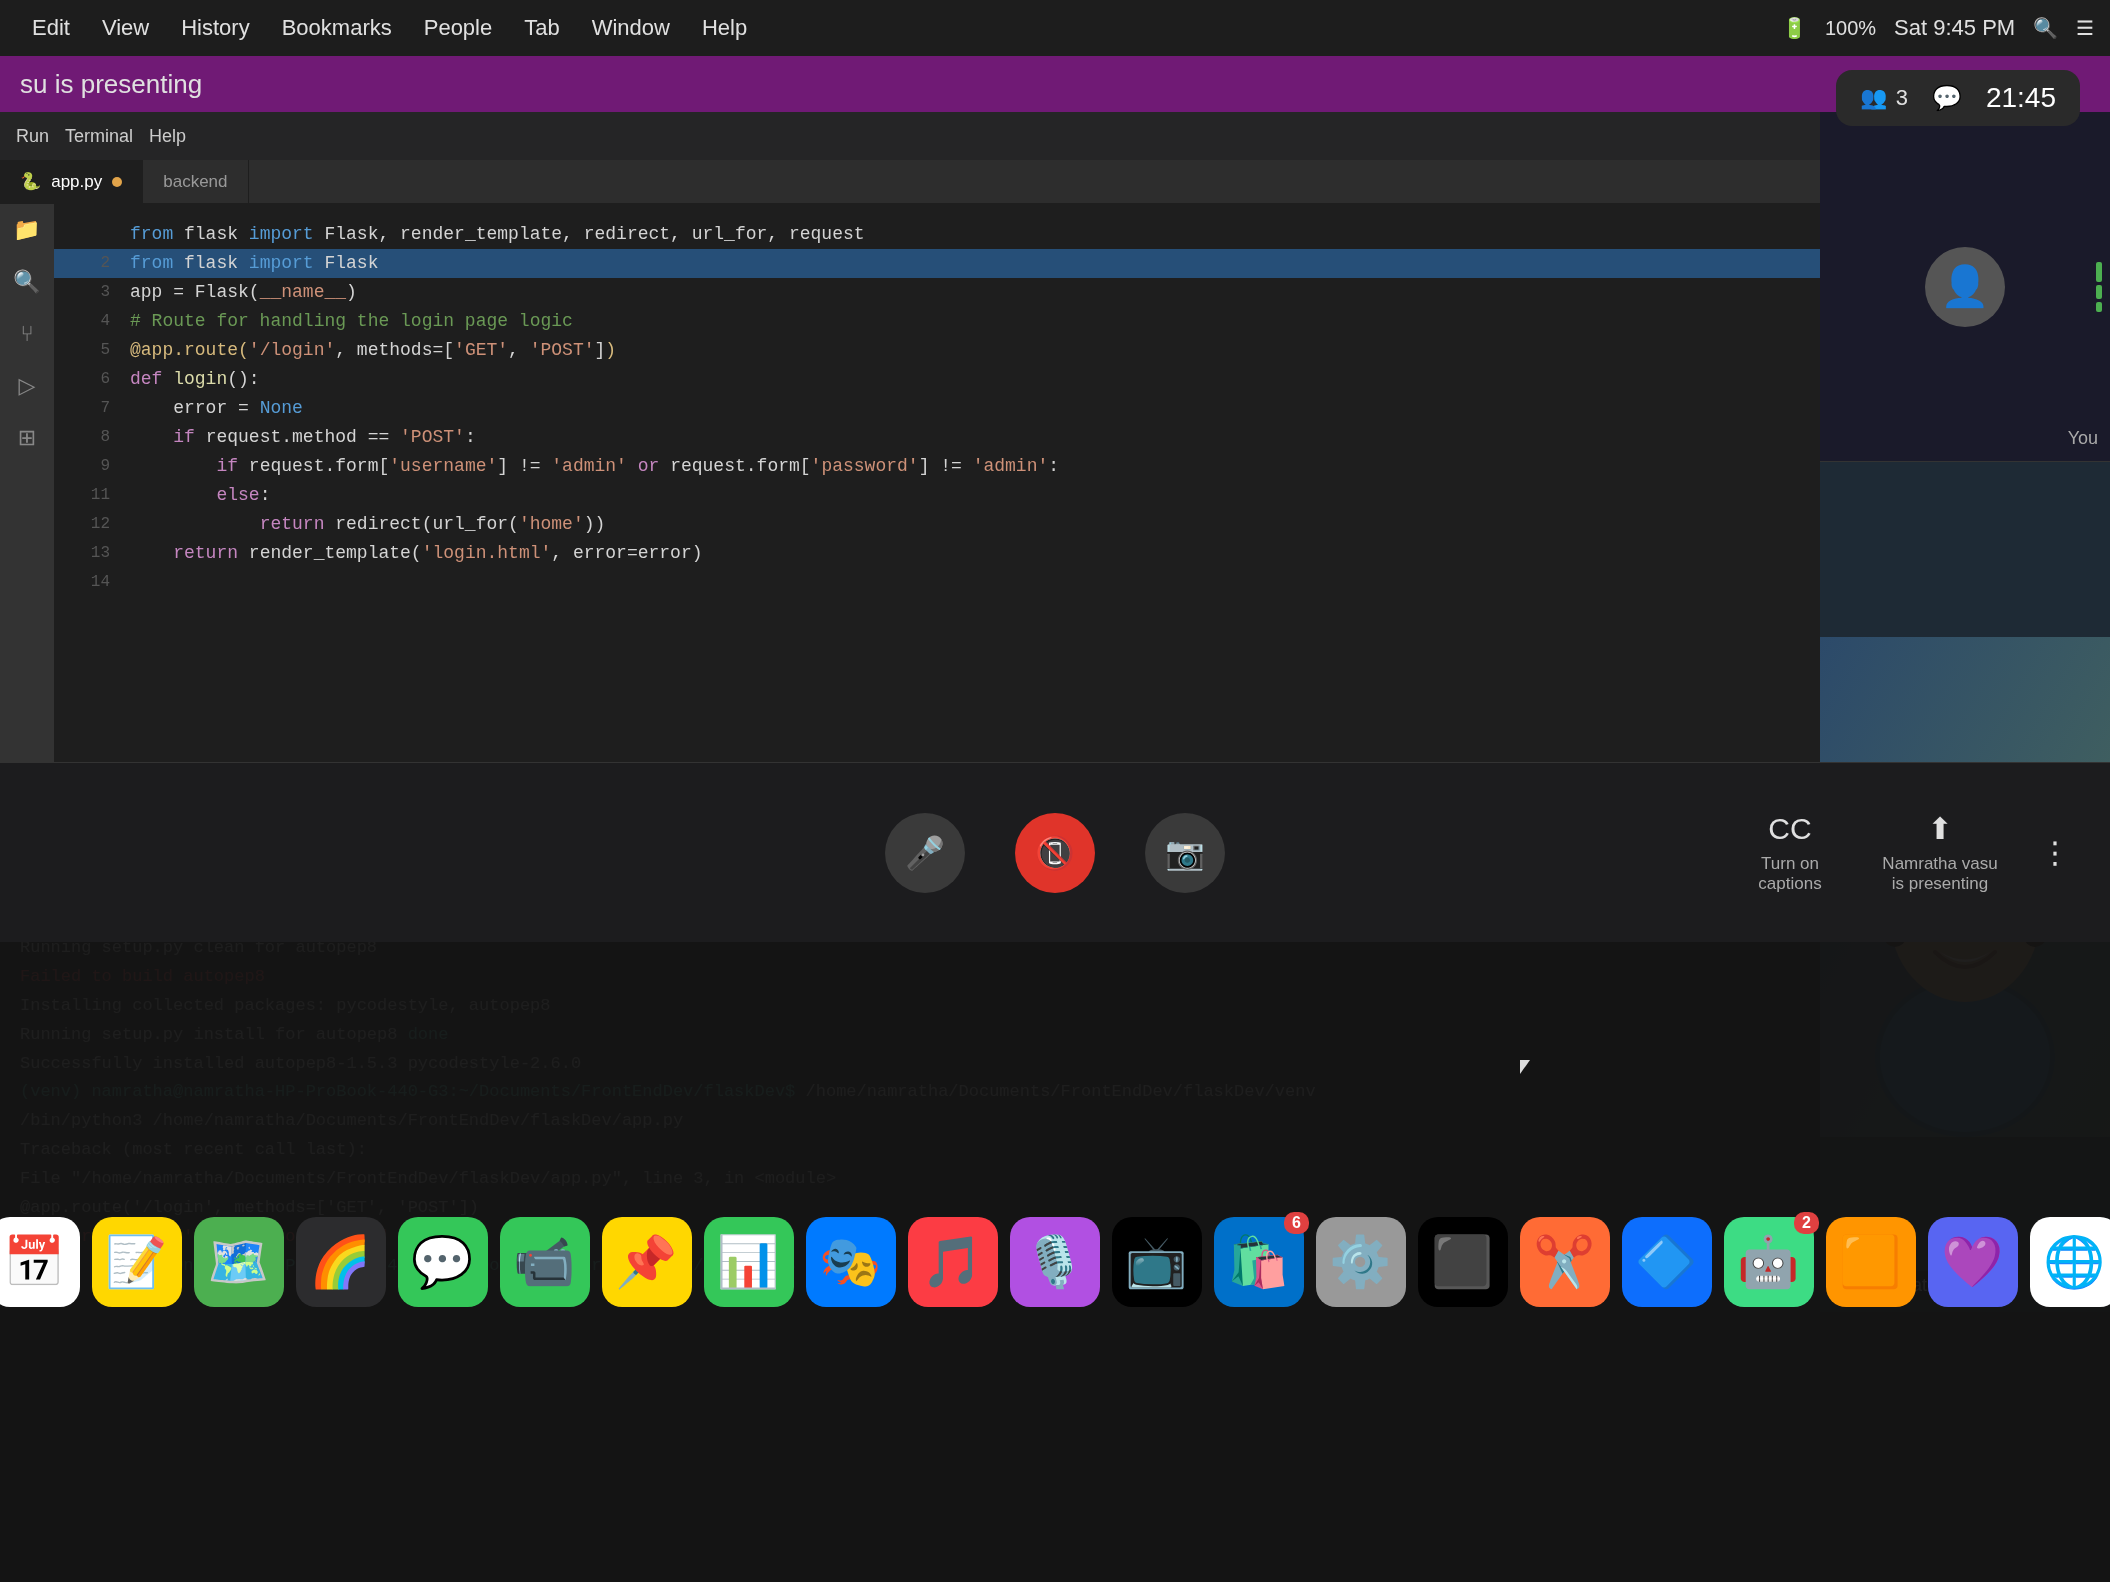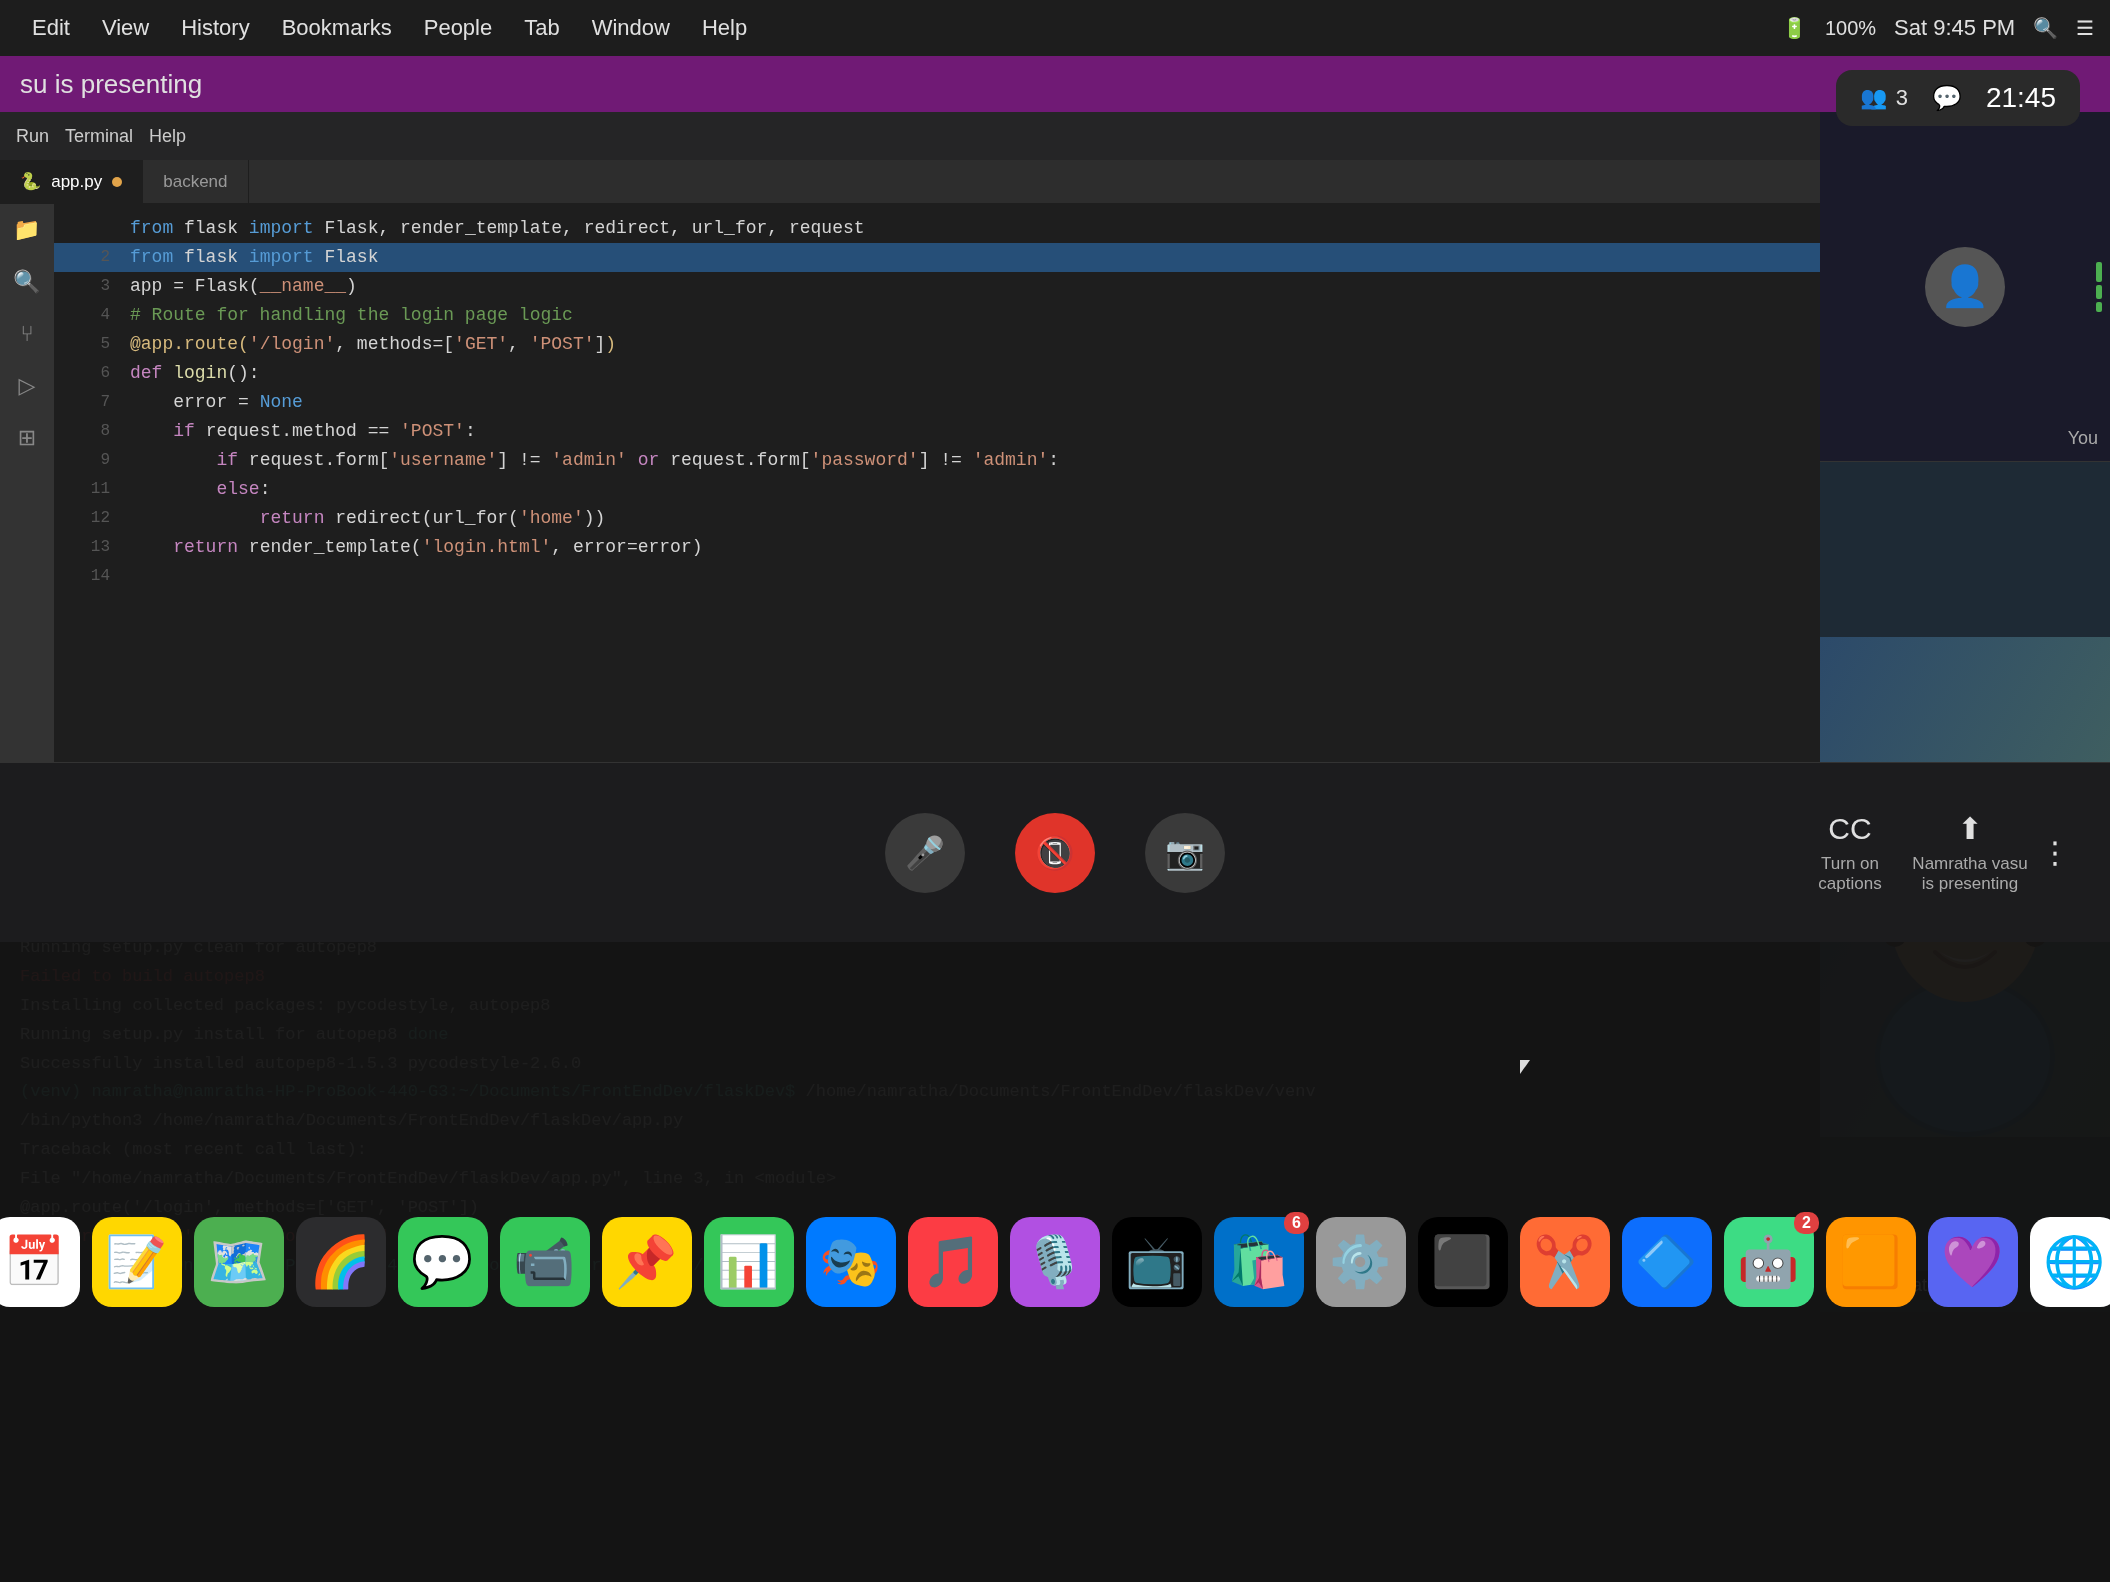--- a/index.html
+++ b/index.html
@@ -155,21 +155,21 @@
       display: flex;
       align-items: center;
       justify-content: center;
       cursor: pointer;
     }
 
     
     .vscode-editor {
       flex: 1;
       background: #1e1e1e;
-      padding: 10px 0;
+      padding: 16px 0;
       font-family: 'Courier New', Courier, monospace;
       font-size: 18px;
       line-height: 1.6;
       overflow: hidden;
       position: relative;
     }
     .code-line {
       display: flex;
       padding: 0 20px;
       min-height: 29px;
@@ -334,20 +334,21 @@
       align-items: center;
       justify-content: center;
       font-size: 32px;
     }
     .meet-btn-circle.red { background: #e0342a; }
     .meet-right-btns {
       position: absolute;
       right: 40px;
       display: flex;
       align-items: center;
+      gap: 30px;
     }
     .meet-right-btn {
       display: flex;
       flex-direction: column;
       align-items: center;
       gap: 8px;
       cursor: pointer;
     }
     .meet-right-icon {
       font-size: 30px;

